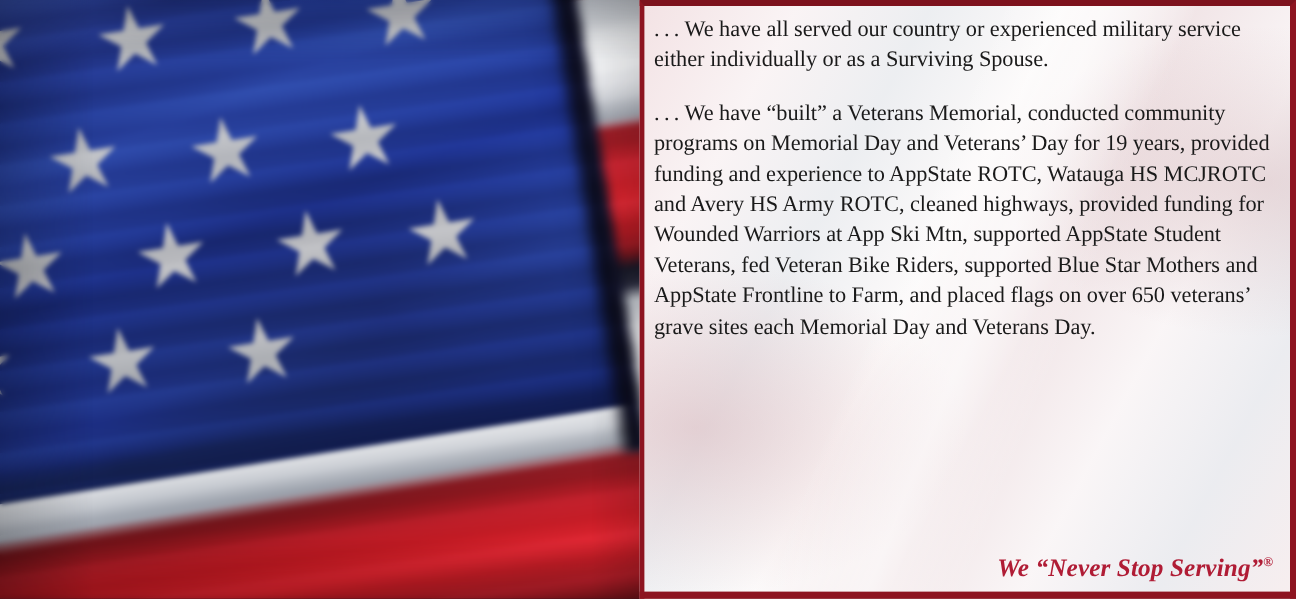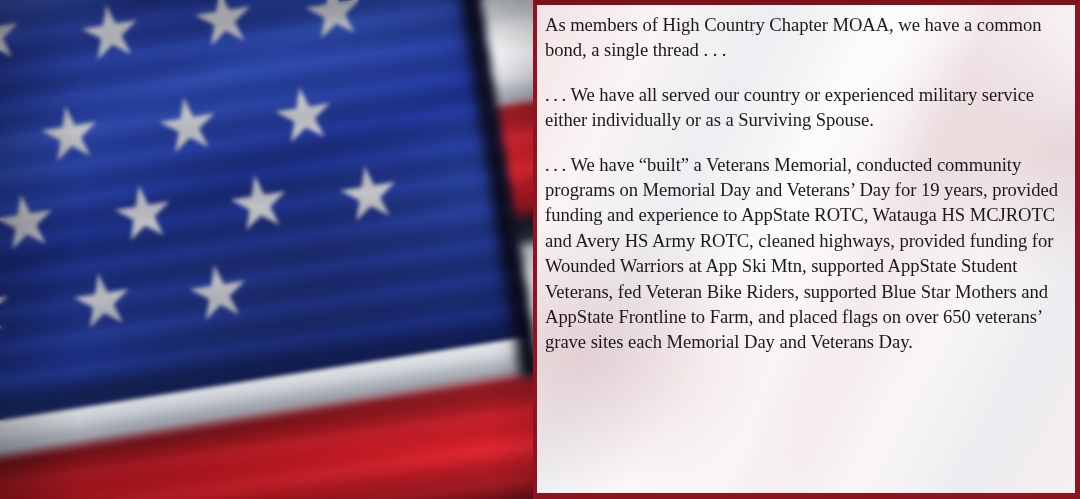--- a/index.html
+++ b/index.html
@@ -201,19 +201,21 @@
       <div class="star" style="left:312px; top:420px;"></div>
     </div>
     <div class="waves"></div>
     <div class="photo-blur"></div>
     <div class="photo-vignette"></div>
   </div>
 
   <div class="text-panel">
     <div class="panel-sheen"></div>
     <div class="panel-inner">
-      <p class="para">As members of High Country Chapter MOAA, we have a common bond, a single thread . . .</p>
       <p class="para">. . .  We have all served our country or experienced military service either individually or as a Surviving Spouse.</p>
       <p class="para">. . .  We have “built” a Veterans Memorial, conducted community programs on Memorial Day and Veterans’ Day for 19 years, provided funding and experience to AppState ROTC, Watauga HS MCJROTC and Avery HS Army ROTC, cleaned highways, provided funding for Wounded Warriors at App Ski Mtn, supported AppState Student Veterans, fed Veteran Bike Riders, supported Blue Star Mothers and AppState Frontline to Farm, and placed flags on over 650 veterans’ grave sites each Memorial Day and Veterans Day.</p>
     </div>
+    <div class="tagline">
+      <span>We “Never Stop Serving”</span><span class="reg">®</span>
+    </div>
   </div>
 
 </div>
 
 </body></html>

